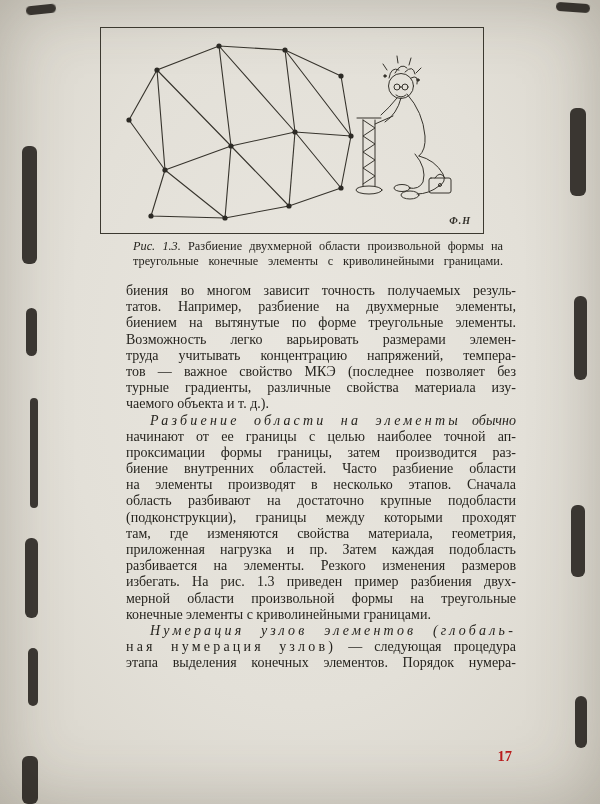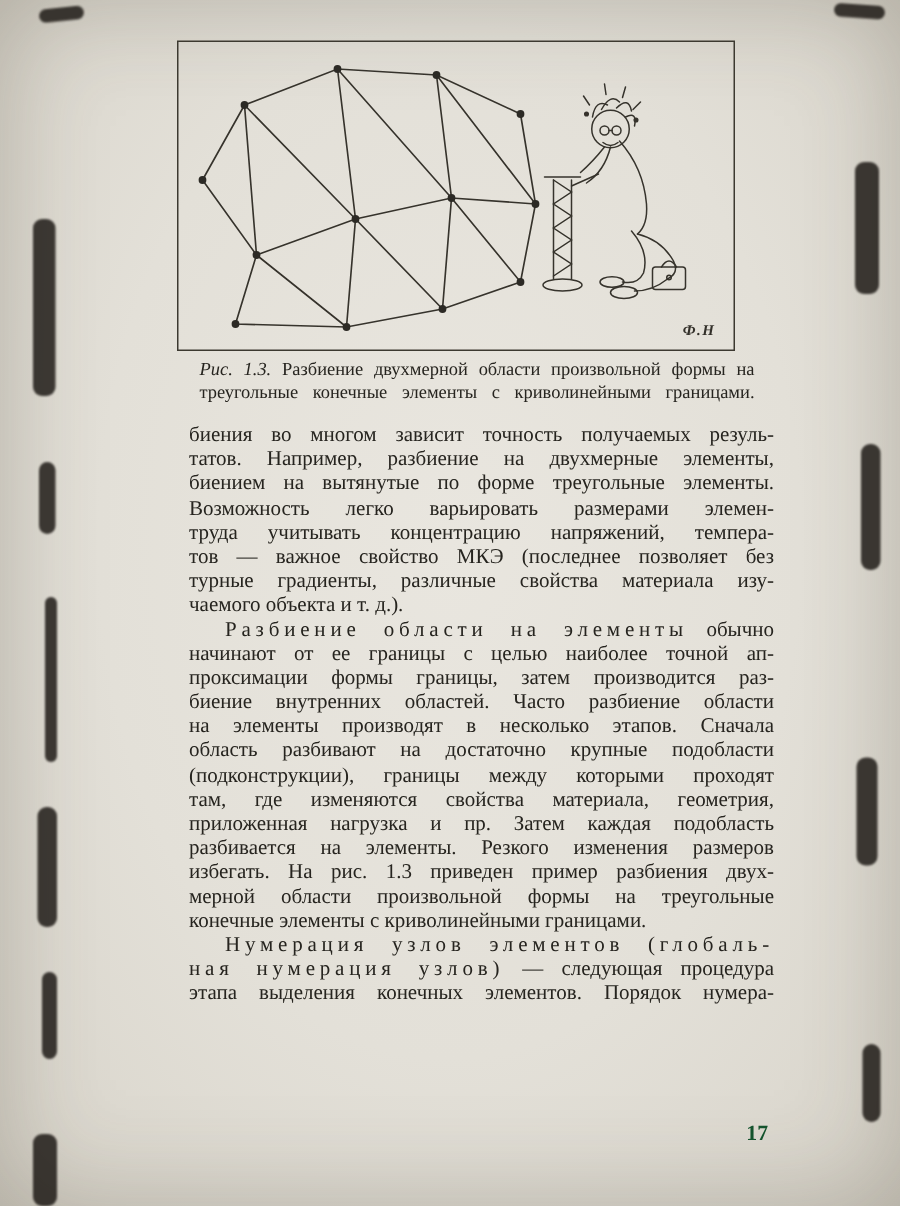--- a/index.html
+++ b/index.html
@@ -18,24 +18,25 @@
   }
   .artifact {
     position: absolute;
     background: #191511;
     opacity: 0.82;
     border-radius: 6px;
     filter: blur(0.7px);
   }
   .figure-frame {
     position: absolute;
-    left: 118px; top: 27px;
+    left: 100px; top: 27px;
     width: 370px; height: 205px;
     border: 1.3px solid #3c3930;
     box-sizing: content-box;
+    padding-left: 12px;
   }
   .figure-frame svg { display: block; }
   .signature {
     position: absolute;
     right: 12px; bottom: 7px;
     font-size: 10px;
     font-style: italic;
     font-weight: bold;
     color: #33302a;
     letter-spacing: 1px;
@@ -54,29 +55,29 @@
     width: 431px;
     font-size: 14px;
   }
   .body-text .tline {
     line-height: 16.18px;
     text-align: justify;
     text-align-last: justify;
     margin-left: 41px;
   }
   .tline.last { text-align-last: left; }
-  .tline.indent { text-indent: 24px; }
+  .tline.indent { text-indent: 24px; font-style: italic; }
   .sp { letter-spacing: 3.2px; }
   .it { font-style: italic; }
   .page-number {
     position: absolute;
     top: 748px; right: 88px;
     font-size: 14.5px;
     font-weight: bold;
-    color: #14532d;
+    color: #b91c1c;
   }
 </style>
 </head>
 <body>
 
 <div class="vignette"></div>
 
 <div class="artifact" style="left:26px;top:5px;width:30px;height:9px;transform:rotate(-6deg)"></div>
 <div class="artifact" style="left:22px;top:146px;width:15px;height:118px"></div>
 <div class="artifact" style="left:26px;top:308px;width:11px;height:48px"></div>

